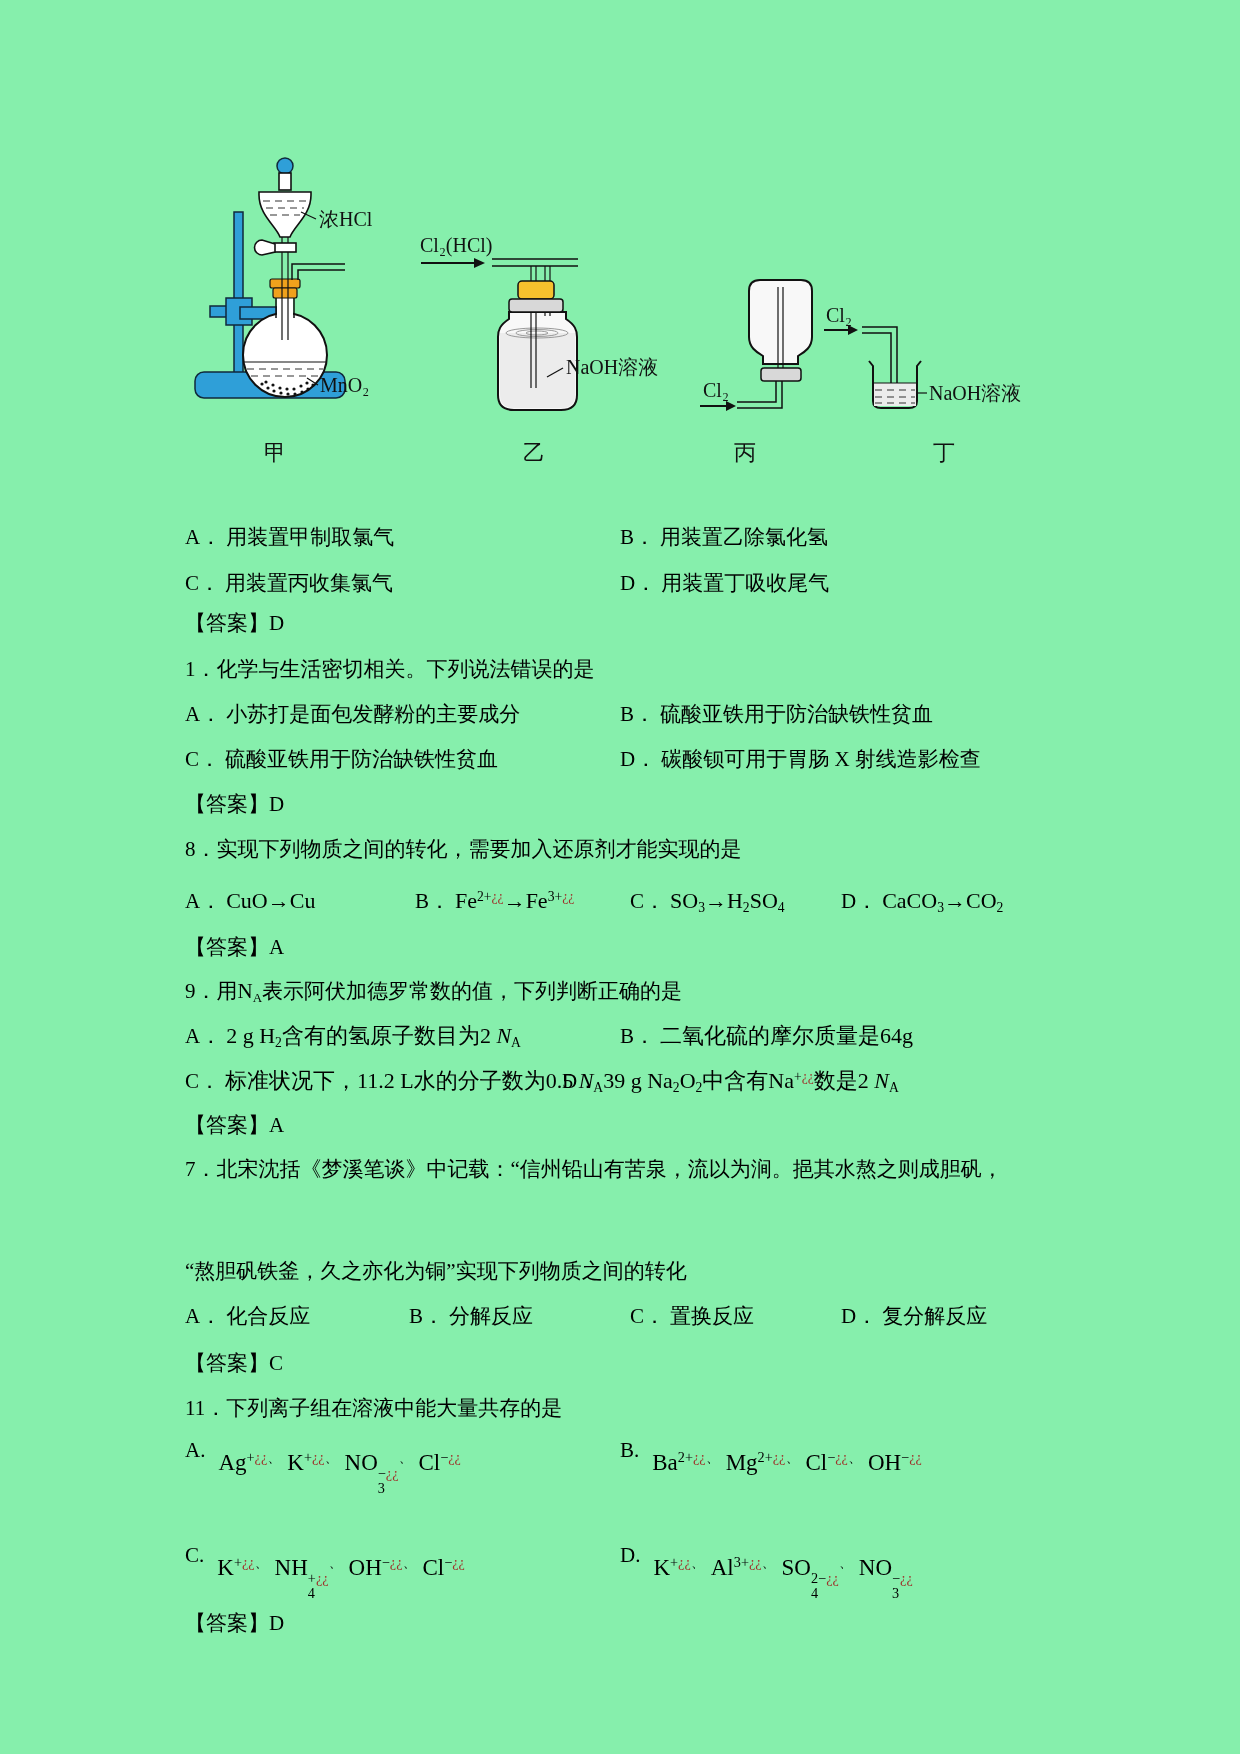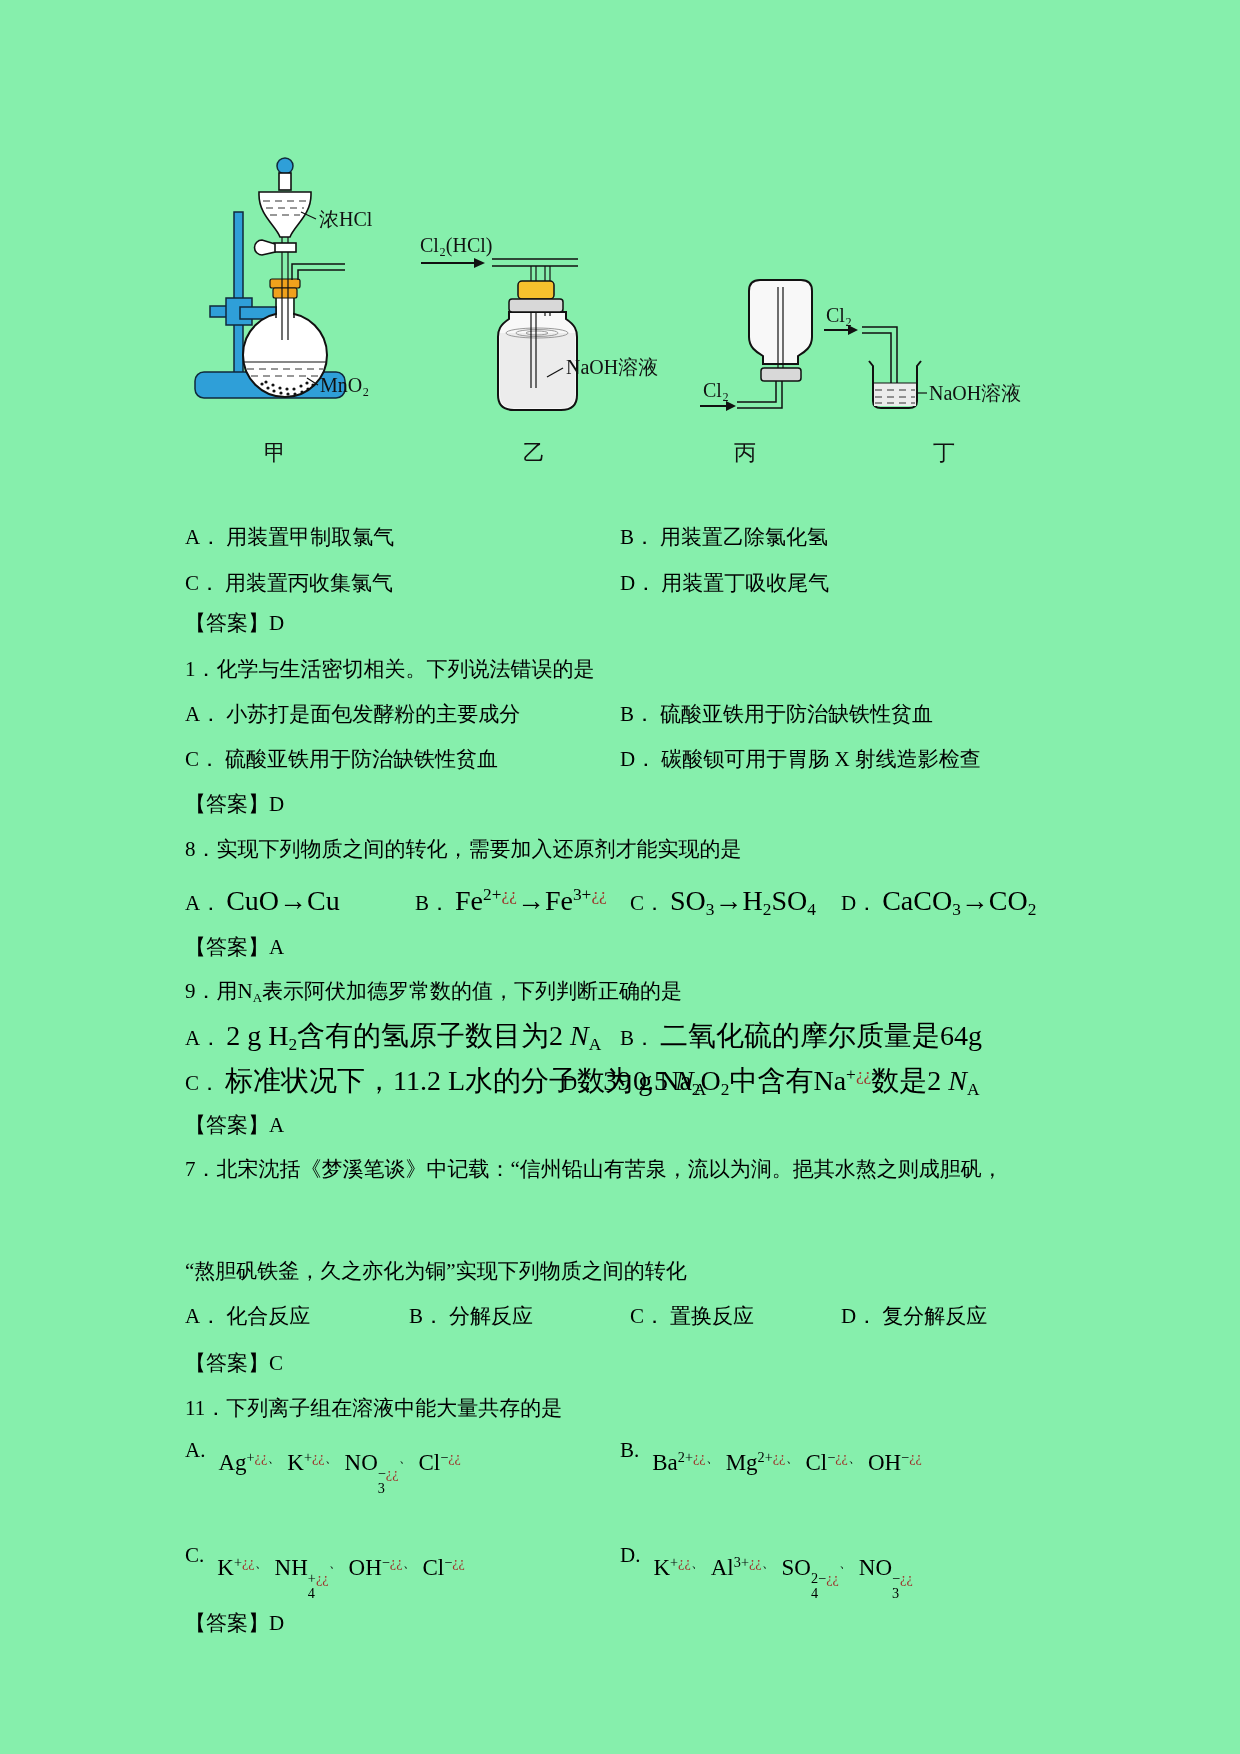--- a/index.html
+++ b/index.html
@@ -2,21 +2,21 @@
 <html style="--artifact-red: #9e322a; --stand-blue: #2f9fd8; --stopper-orange: #f0a11c; --stopper-yellow: #f6c12d;"><head>
 <meta charset="utf-8">
 <style>
   html,body{margin:0;padding:0;background:#fff;}
   .page{position:relative;width:1240px;height:1754px;background:#86efac;overflow:hidden;
         font-family:"Liberation Serif","DejaVu Serif",serif;color:#000;}
   .figure{position:absolute;left:140px;top:140px;}
   .row{position:absolute;left:185px;white-space:nowrap;font-size:21px;line-height:27px;margin-top:44px;}
   .opt{position:absolute;top:0;text-align:center;}
   .olabel{margin-right:5px;}
-  .formula{font-size:28px;}
+  .formula{font-size:22px;}
   .ion-formula{font-size:23px;position:relative;top:13px;margin-left:8px;display:inline-block;}
   .sub{font-size:.62em;position:relative;top:.28em;}
   .sup,.supr{font-size:.62em;position:relative;top:-.55em;}
   .supr,.red{color:var(--artifact-red,#9e322a);}
   .i{font-style:italic;}
   .stk{display:inline-flex;flex-direction:column;align-items:flex-start;font-size:.62em;line-height:1.05;vertical-align:-.55em;}
   .stk .s-sup,.stk .s-sub{display:block;}
   
   .t20{font-family:"Liberation Serif","DejaVu Serif",serif;font-size:20px;fill:#111;}
   .t22{font-family:"Liberation Serif","DejaVu Serif",serif;font-size:22px;fill:#111;}

